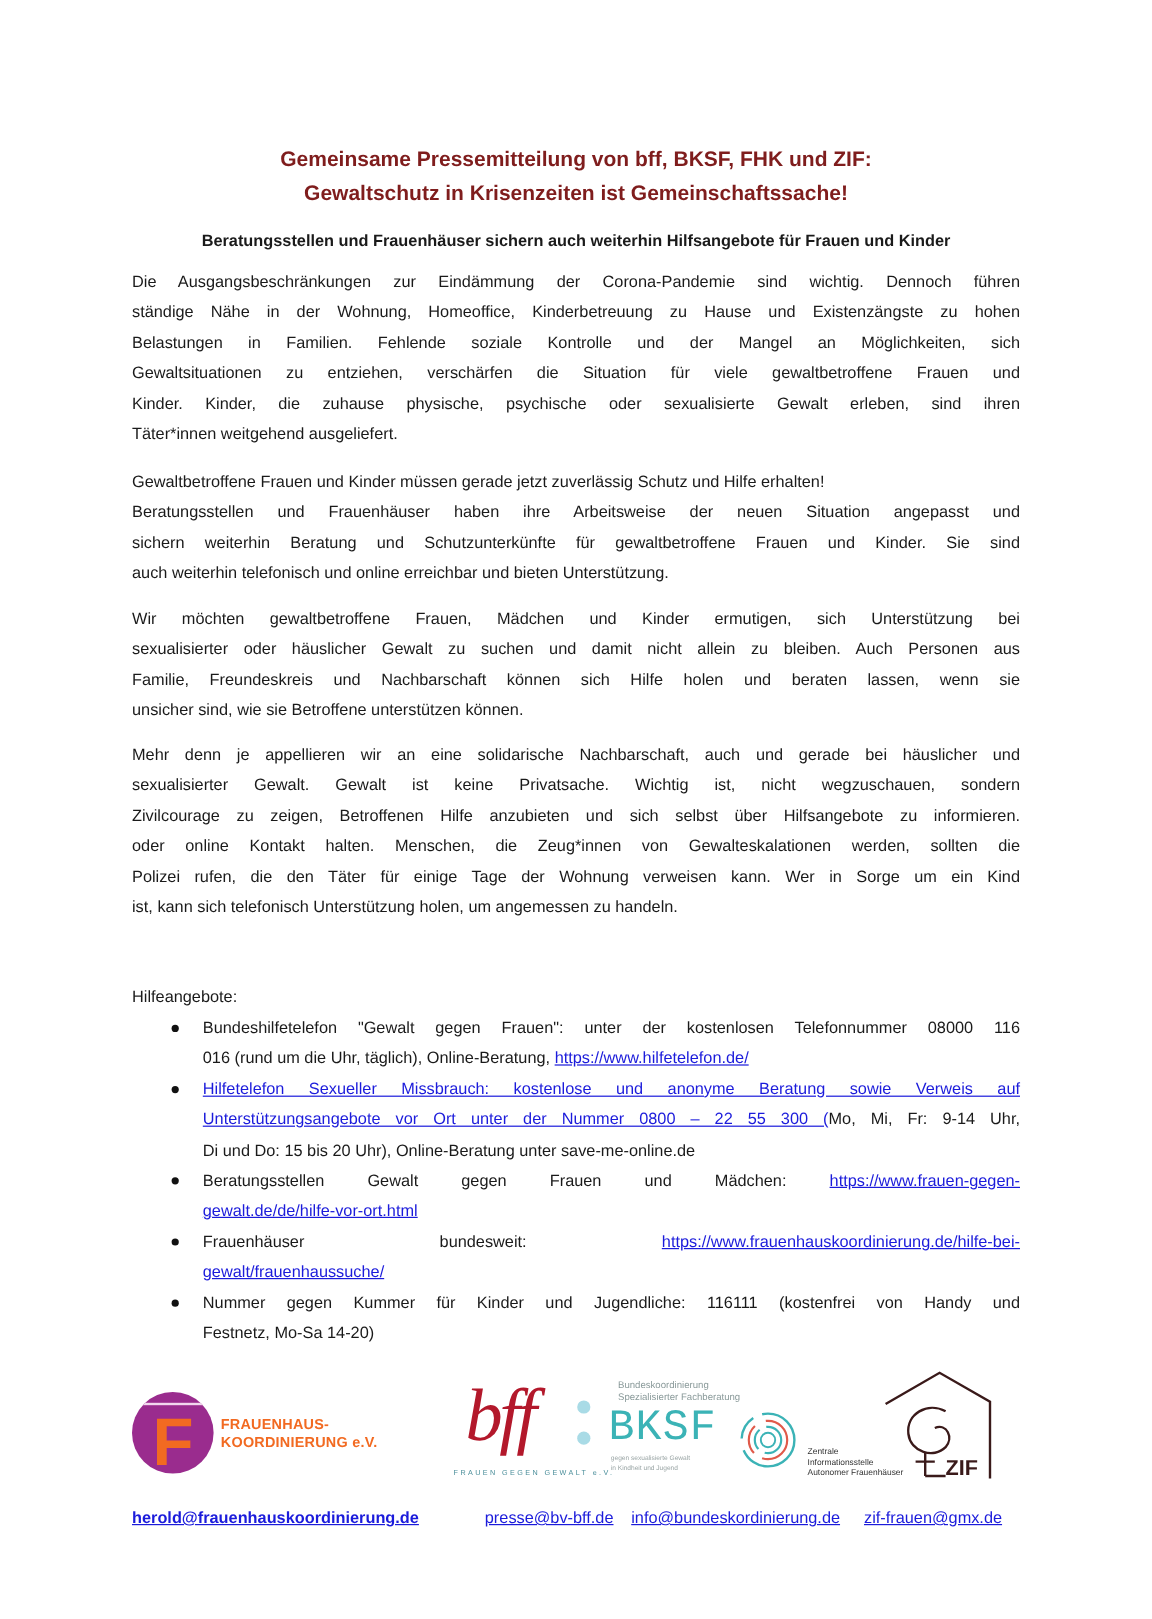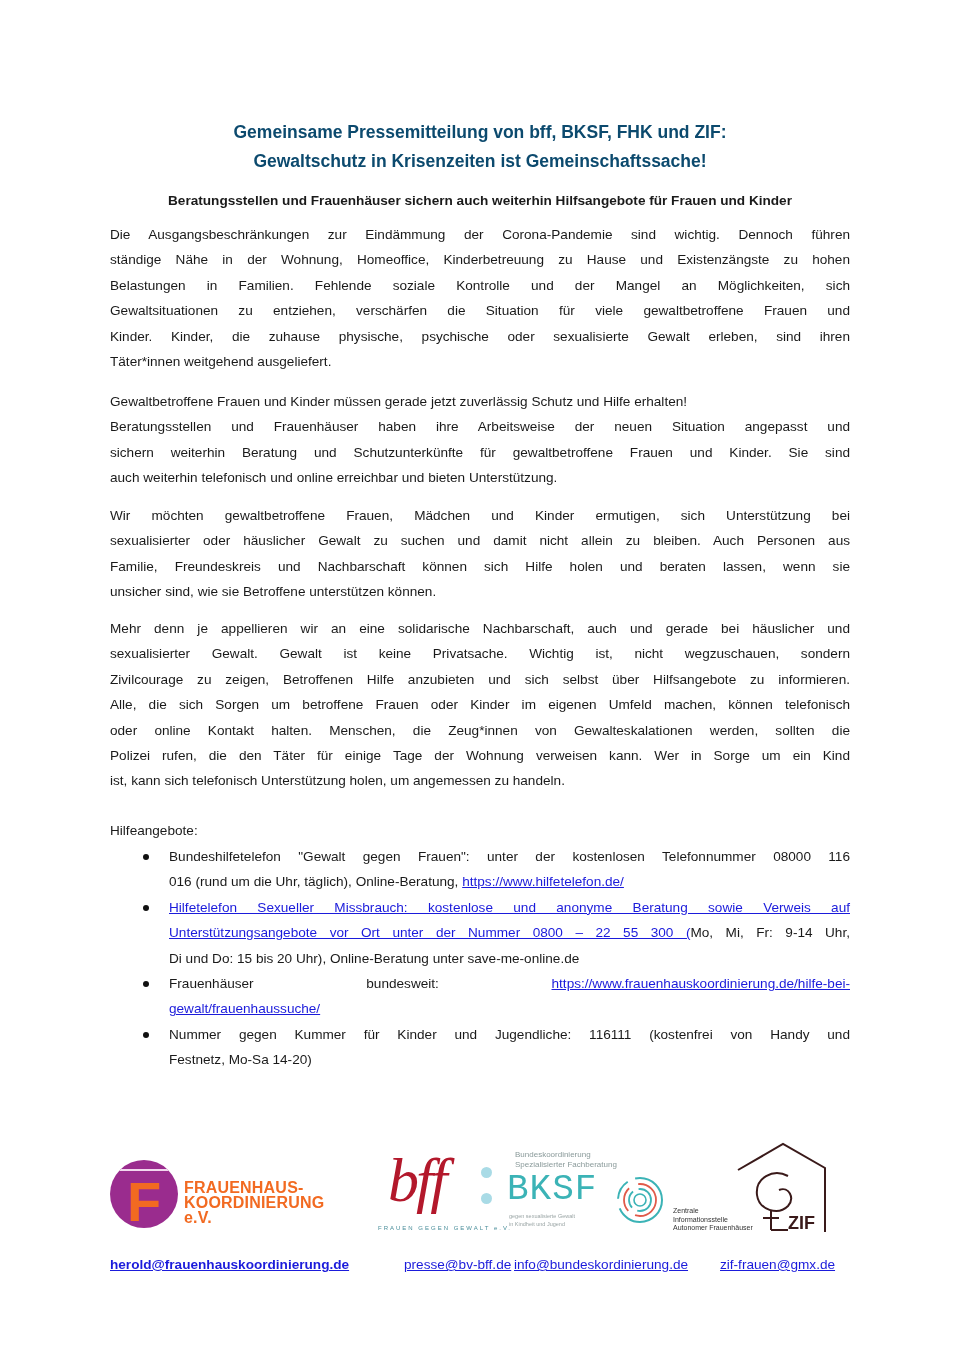--- a/index.html
+++ b/index.html
@@ -23,21 +23,21 @@
     }
     .title {
       position: absolute;
       left: 0;
       top: 118px;
       width: 740px;
       text-align: center;
       font-size: 17.5px;
       font-weight: bold;
       line-height: 29px;
-      color: #0c4a6e;
+      color: #7f1d1d;
     }
     .subtitle {
       position: absolute;
       left: 0;
       top: 191px;
       width: 740px;
       text-align: center;
       font-size: 13.6px;
       font-weight: bold;
       line-height: 20px;
@@ -152,21 +152,21 @@
       font-family: "Liberation Sans", sans-serif;
       font-weight: bold;
       font-size: 56px;
       line-height: 56px;
       color: #f26a21;
     }
     .fhk-text {
       position: absolute;
       left: 74px;
       top: 20px;
-      font-size: 16px;
+      font-size: 12px;
       font-weight: bold;
       line-height: 15px;
       color: #f26a21;
       letter-spacing: 0.2px;
     }
     .logo-bff {
       position: absolute;
       left: 268px;
       top: 5px;
       width: 125px;
@@ -282,21 +282,21 @@
       left: 110px;
       top: 1255px;
       width: 740px;
       font-size: 13.6px;
       line-height: 20px;
       white-space: nowrap;
     }
     .emails .link { position: absolute; top: 0; }
     .e1 { left: 0; font-weight: bold; }
     .e2 { left: 266px; padding-left: 28px; }
-    .e3 { left: 404px; text-align: right; }
+    .e3 { left: 416px; text-align: right; }
     .e4 { left: 610px; }
   </style>
 </head>
 <body>
 
 <div class="page">
 
   <div class="title">
     <div>Gemeinsame Pressemitteilung von bff, BKSF, FHK und ZIF:</div>
     <div>Gewaltschutz in Krisenzeiten ist Gemeinschaftssache!</div>
@@ -324,39 +324,43 @@
     <span class="line">Wir möchten gewaltbetroffene Frauen, Mädchen und Kinder ermutigen, sich Unterstützung bei</span>
     <span class="line">sexualisierter oder häuslicher Gewalt zu suchen und damit nicht allein zu bleiben. Auch Personen aus</span>
     <span class="line">Familie, Freundeskreis und Nachbarschaft können sich Hilfe holen und beraten lassen, wenn sie</span>
     <span class="line last">unsicher sind, wie sie Betroffene unterstützen können.</span>
   </div>
 
   <div class="para p4">
     <span class="line">Mehr denn je appellieren wir an eine solidarische Nachbarschaft, auch und gerade bei häuslicher und</span>
     <span class="line">sexualisierter Gewalt. Gewalt ist keine Privatsache. Wichtig ist, nicht wegzuschauen, sondern</span>
     <span class="line">Zivilcourage zu zeigen, Betroffenen Hilfe anzubieten und sich selbst über Hilfsangebote zu informieren.</span>
-    <span class="line">Alle, die sich Sorgen um betroffene Frauen oder Kinder im eigenen Umfeld machen, können telefonisch</span>
     <span class="line">oder online Kontakt halten. Menschen, die Zeug*innen von Gewalteskalationen werden, sollten die</span>
     <span class="line">Polizei rufen, die den Täter für einige Tage der Wohnung verweisen kann. Wer in Sorge um ein Kind</span>
     <span class="line last">ist, kann sich telefonisch Unterstützung holen, um angemessen zu handeln.</span>
   </div>
 
   <div class="hilfe-label">Hilfeangebote:</div>
 
   <ul class="list">
     <li class="list-item">
       <span class="bullet"></span>
       <span class="line">Bundeshilfetelefon "Gewalt gegen Frauen": unter der kostenlosen Telefonnummer 08000 116</span>
       <span class="line last"><span>016 (rund um die Uhr, täglich), Online-Beratung, </span><a class="link">https://www.hilfetelefon.de/</a></span>
     </li>
     <li class="list-item">
       <span class="bullet"></span>
       <span class="line"><a class="link">Hilfetelefon Sexueller Missbrauch: kostenlose und anonyme Beratung sowie Verweis auf</a></span>
       <span class="line"><a class="link">Unterstützungsangebote vor Ort unter der Nummer 0800 – 22 55 300 (</a><span>Mo, Mi, Fr: 9-14 Uhr,</span></span>
       <span class="line last">Di und Do: 15 bis 20 Uhr), Online-Beratung unter save-me-online.de</span>
+    </li>
+    <li class="list-item">
+      <span class="bullet"></span>
+      <span class="line" style="word-spacing: 14px;"><span>Beratungsstellen Gewalt gegen Frauen und Mädchen:</span> <a class="link" style="word-spacing: 0;">https://www.frauen-gegen-</a></span>
+      <span class="line last"><a class="link">gewalt.de/de/hilfe-vor-ort.html</a></span>
     </li>
     <li class="list-item">
       <span class="bullet"></span>
       <span class="line" style="display:flex; justify-content: space-between;">
           <span>Frauenhäuser</span>
           <span>bundesweit:</span>
           <a class="link">https://www.frauenhauskoordinierung.de/hilfe-bei-</a>
         </span>
       <span class="line last"><a class="link">gewalt/frauenhaussuche/</a></span>
     </li>

